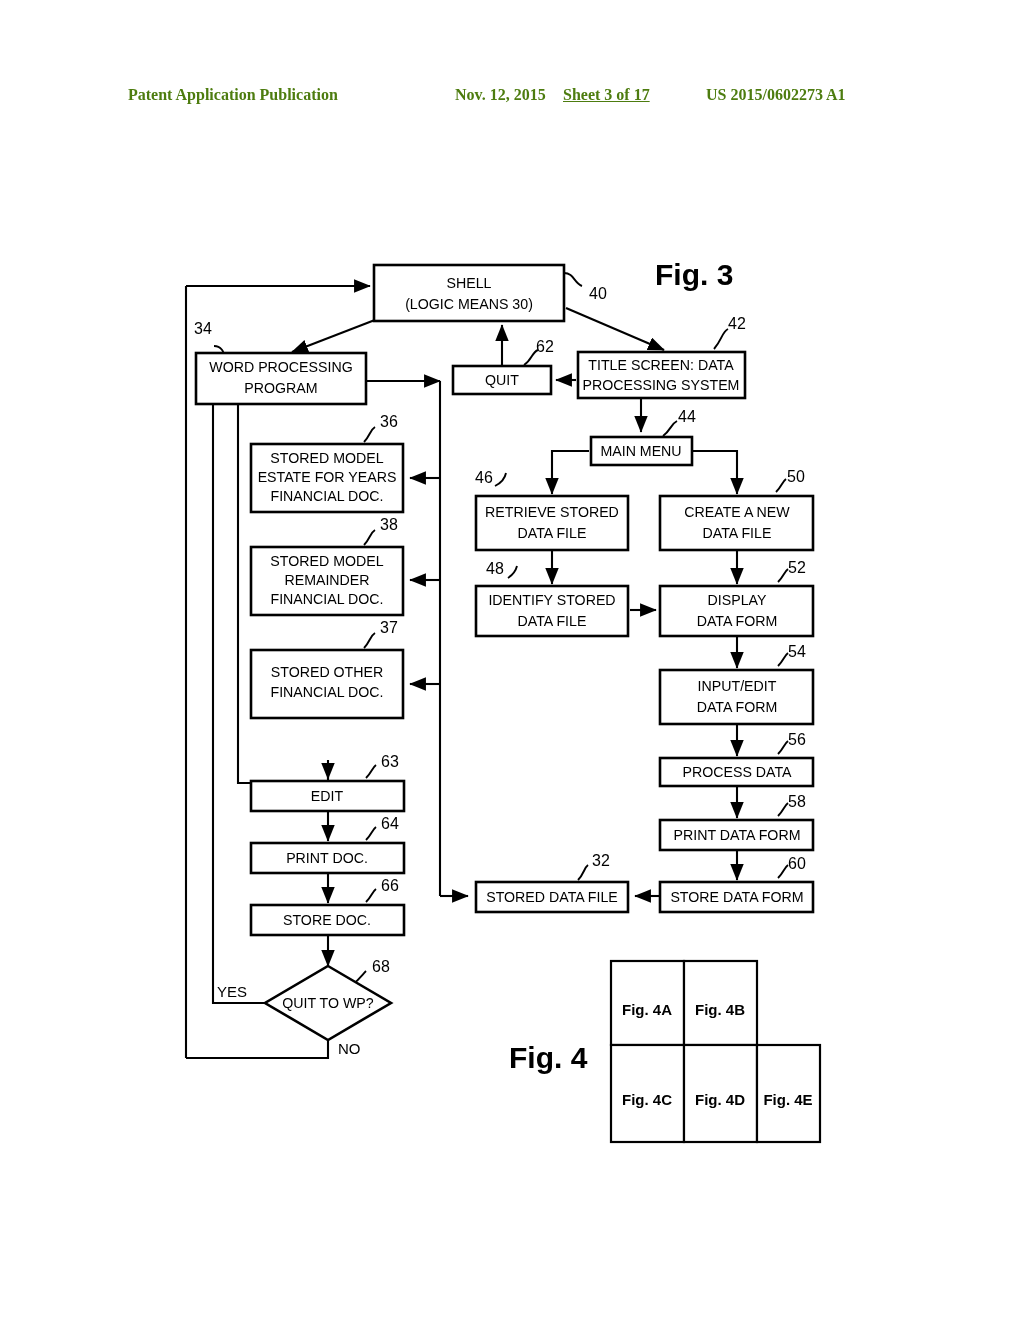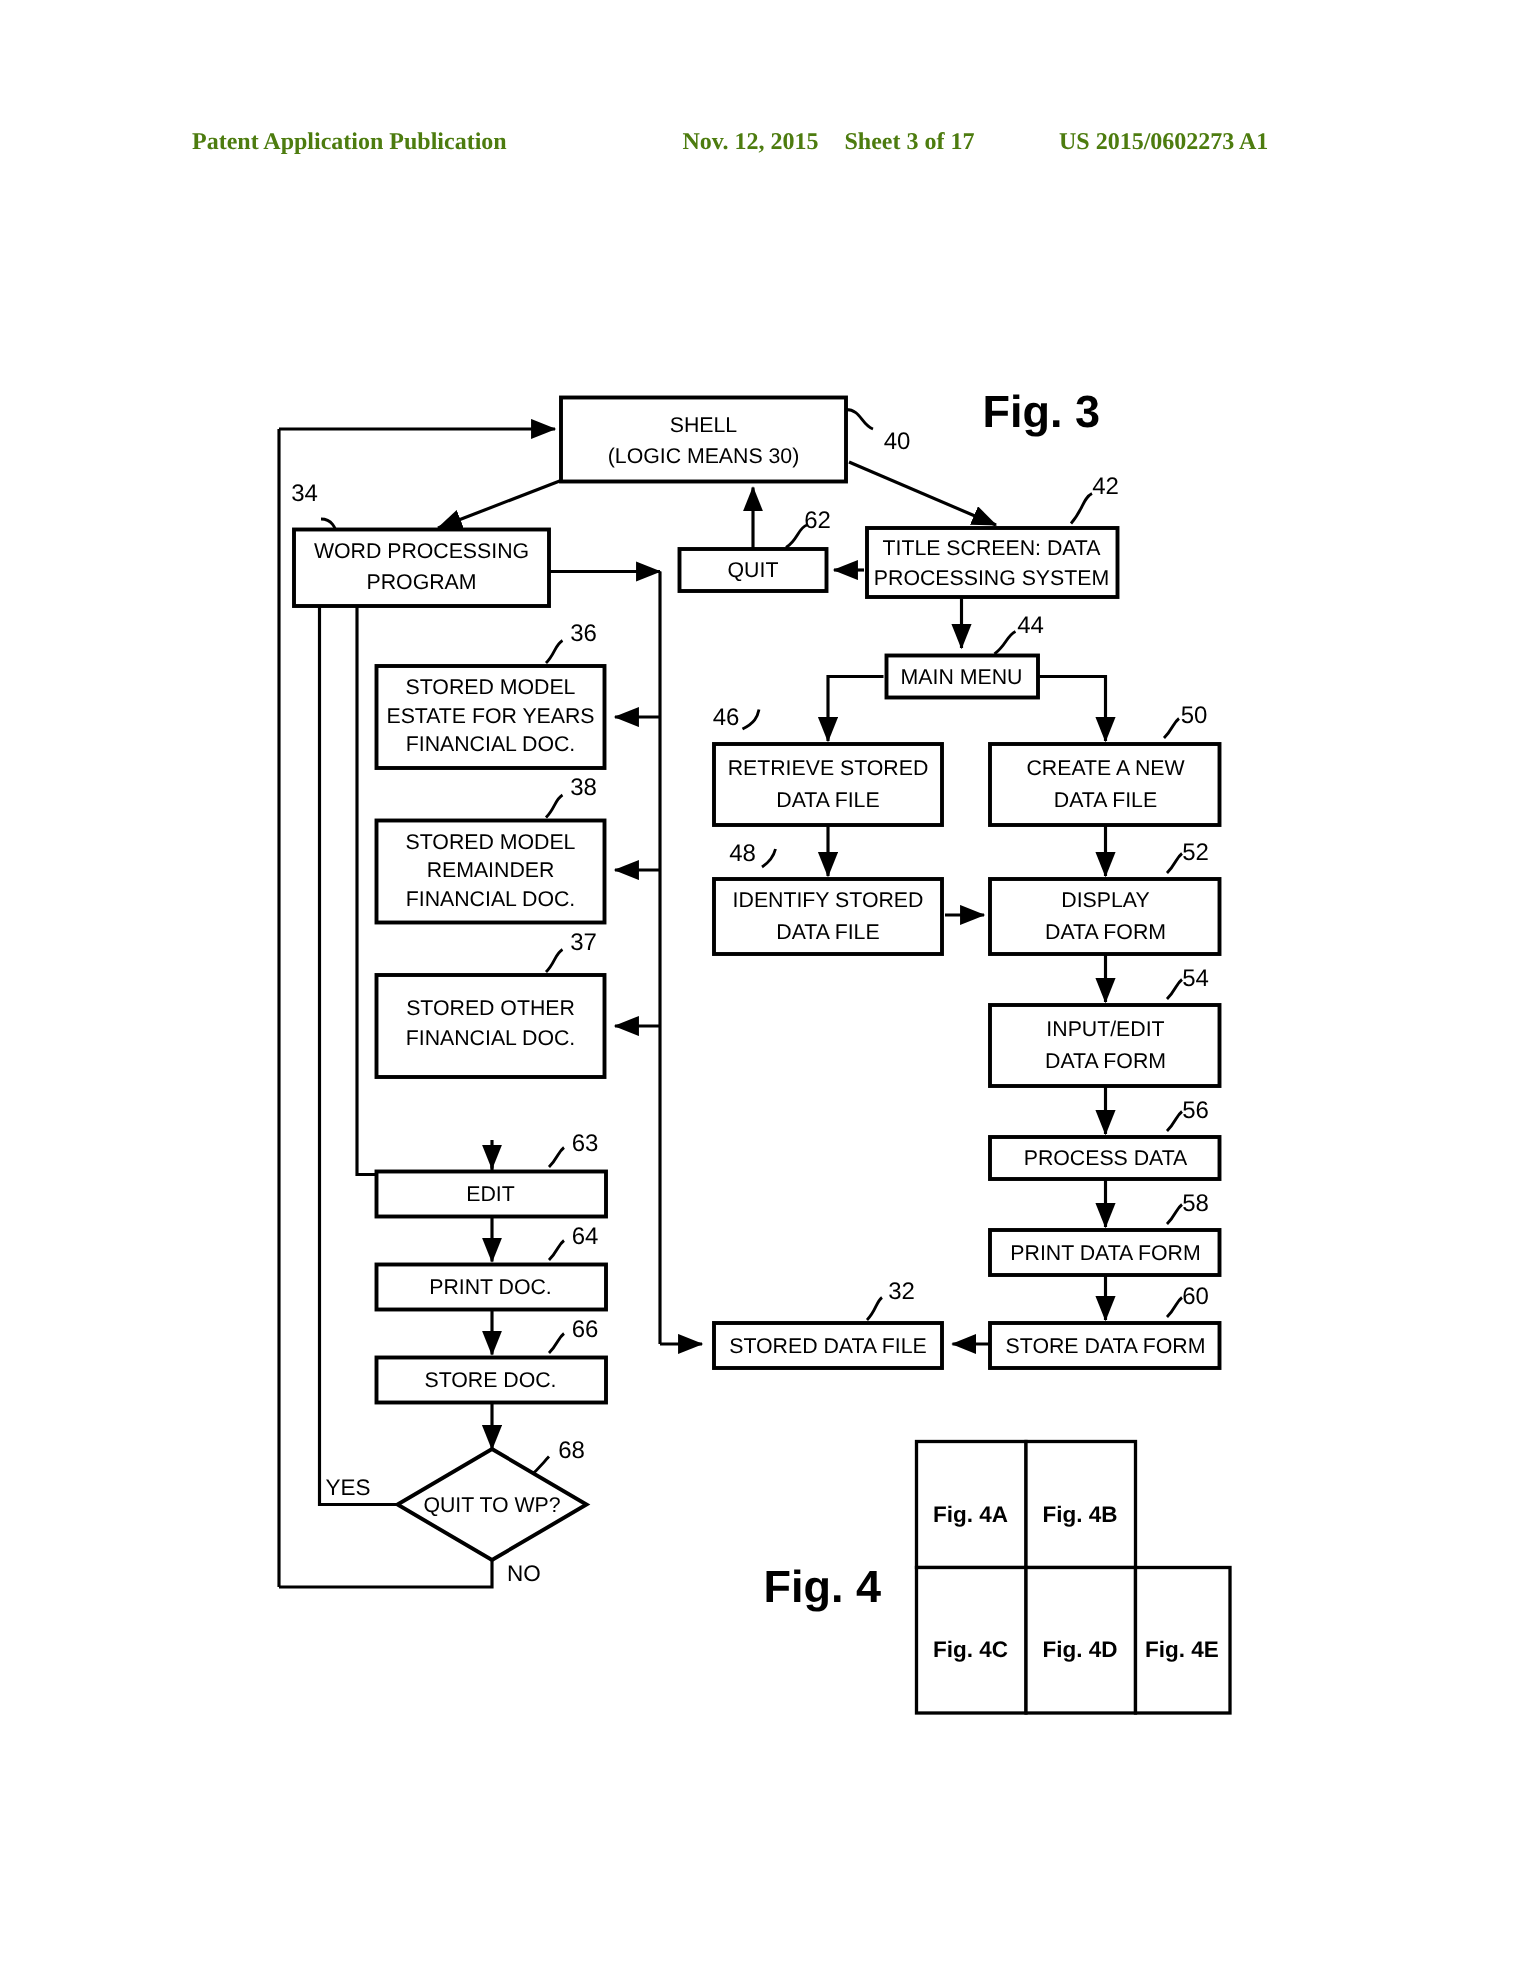--- a/index.html
+++ b/index.html
@@ -23,21 +23,21 @@
     width: 1024px;
     height: 30px;
     font-family: "Liberation Serif", serif;
     font-weight: bold;
     font-size: 16px;
     color: #4d7c0f;
     white-space: nowrap;
   }
   #page-header .hdr-pub   { position: absolute; left: 128px;  top: 0; }
   #page-header .hdr-date  { position: absolute; left: 421px;  top: 0; margin-left: 34px; }
-  #page-header .hdr-sheet { position: absolute; left: 563px;  top: 0; }
+  #page-header .hdr-sheet { position: absolute; left: 563px;  top: 0; text-decoration: underline; }
   #page-header .hdr-num   { position: absolute; left: 706px;  top: 0; }
 
   
   #figure-surface {
     position: absolute;
     left: 0;
     top: 0;
     width: 1024px;
     height: 1320px;
   }

